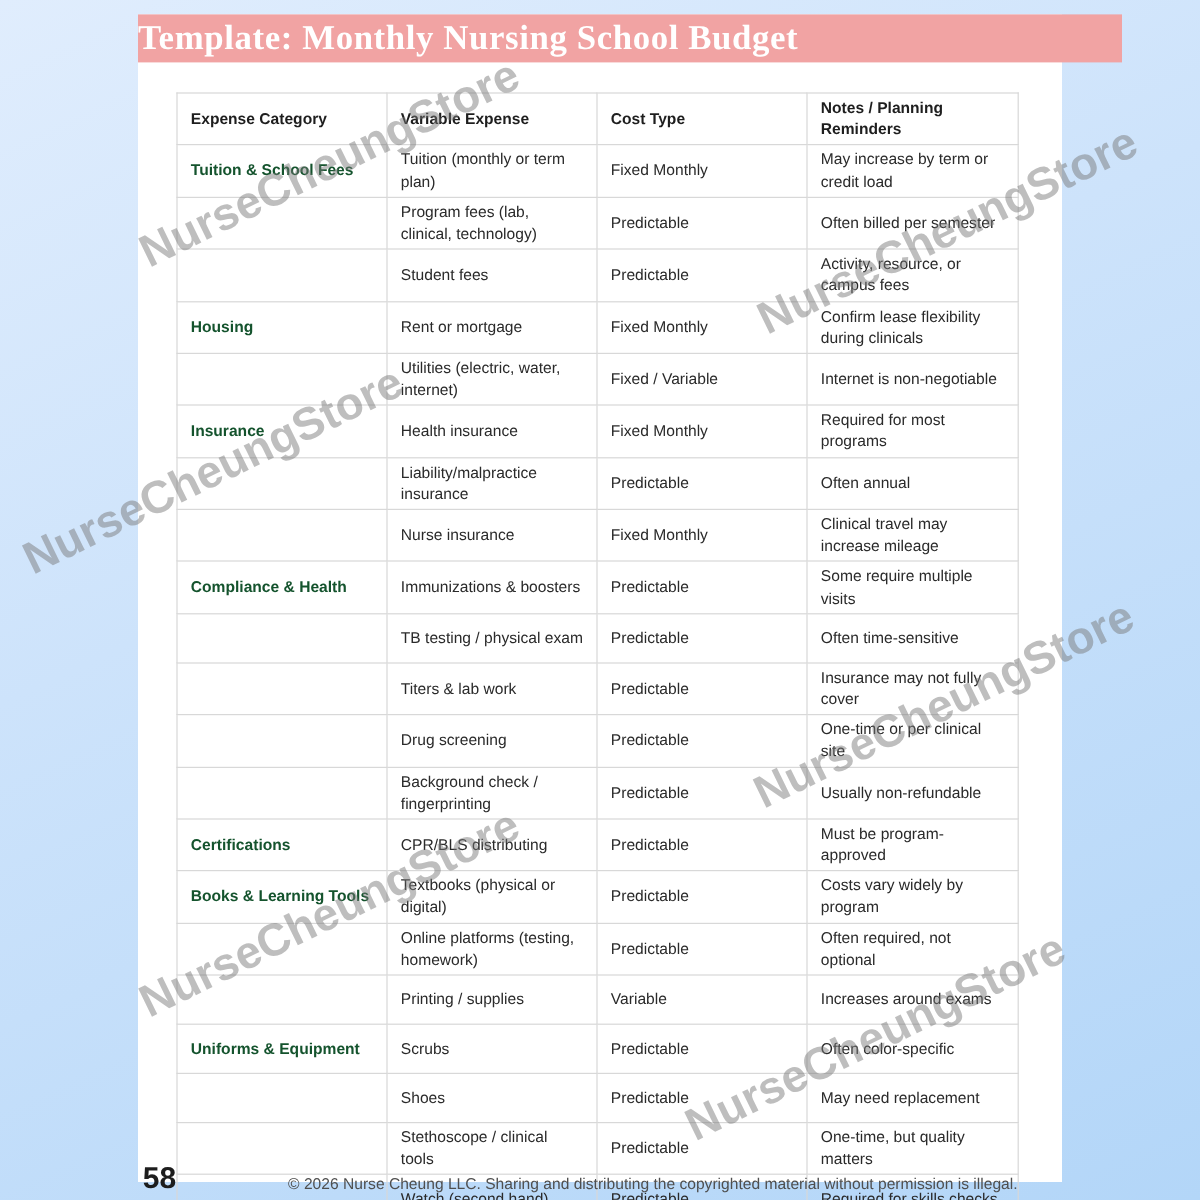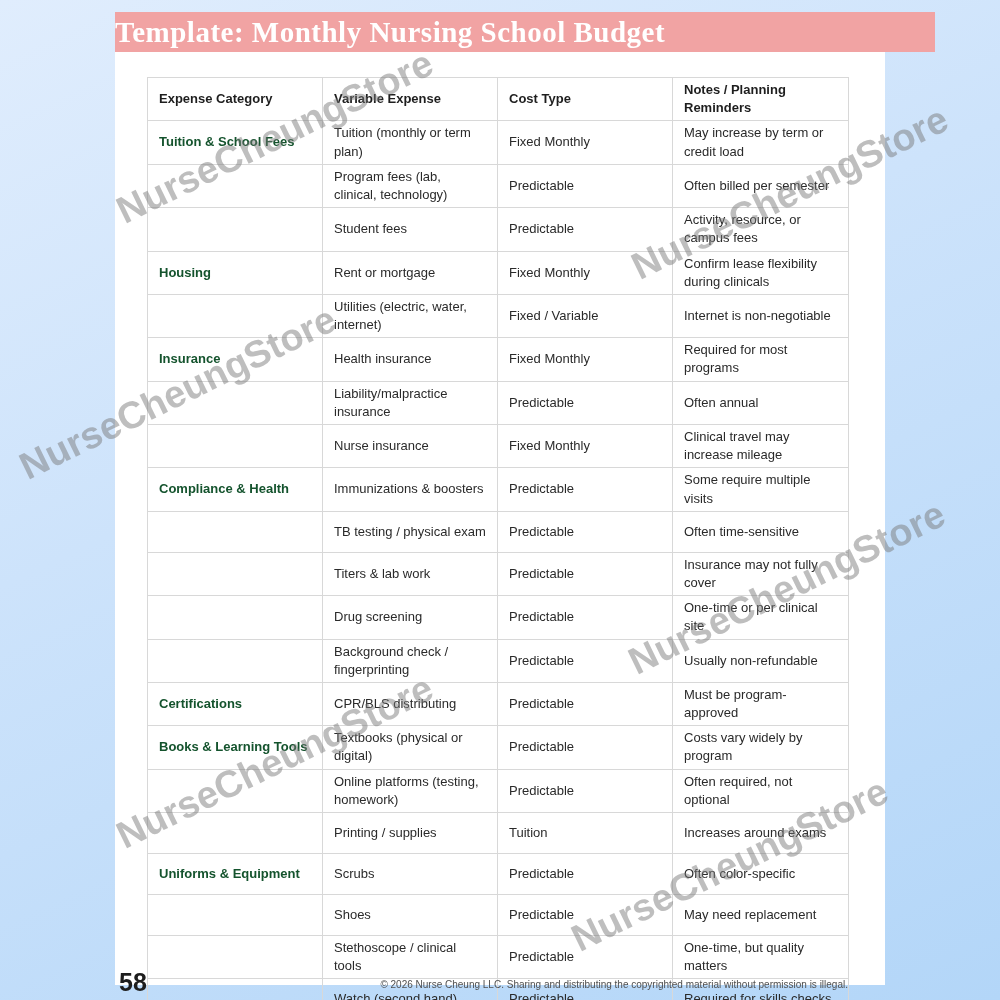--- a/index.html
+++ b/index.html
@@ -36,21 +36,21 @@
     overflow:hidden;
   }
   table.budget th{font-weight:bold;color:#1e1e1e;}
   table.budget td.cat{font-weight:bold;color:#14532d;}
   .page-number{
     position:absolute;left:4px;top:956px;
     font-size:25px;font-weight:600;color:#1d1d1d;
   }
   .copyright{
     position:absolute;right:37px;top:967px;
-    font-size:10px;color:#4f4f4f;white-space:nowrap;
+    font-size:13px;color:#4f4f4f;white-space:nowrap;
   }
   .watermark{
     position:absolute;
     transform:translate(-50%,-50%) rotate(-26deg);
     font-size:38px;font-weight:bold;
     color:rgba(120,120,120,0.48);
     white-space:nowrap;letter-spacing:0;
     pointer-events:none;
   }
 </style>
@@ -172,21 +172,21 @@
           </tr>
           <tr>
             <td class="cat"></td>
             <td>Online platforms (testing, homework)</td>
             <td>Predictable</td>
             <td>Often required, not optional</td>
           </tr>
           <tr>
             <td class="cat"></td>
             <td>Printing / supplies</td>
-            <td>Tuition</td>
+            <td>Variable</td>
             <td>Increases around exams</td>
           </tr>
           <tr>
             <td class="cat">Uniforms &amp; Equipment</td>
             <td>Scrubs</td>
             <td>Predictable</td>
             <td>Often color-specific</td>
           </tr>
           <tr>
             <td class="cat"></td>

